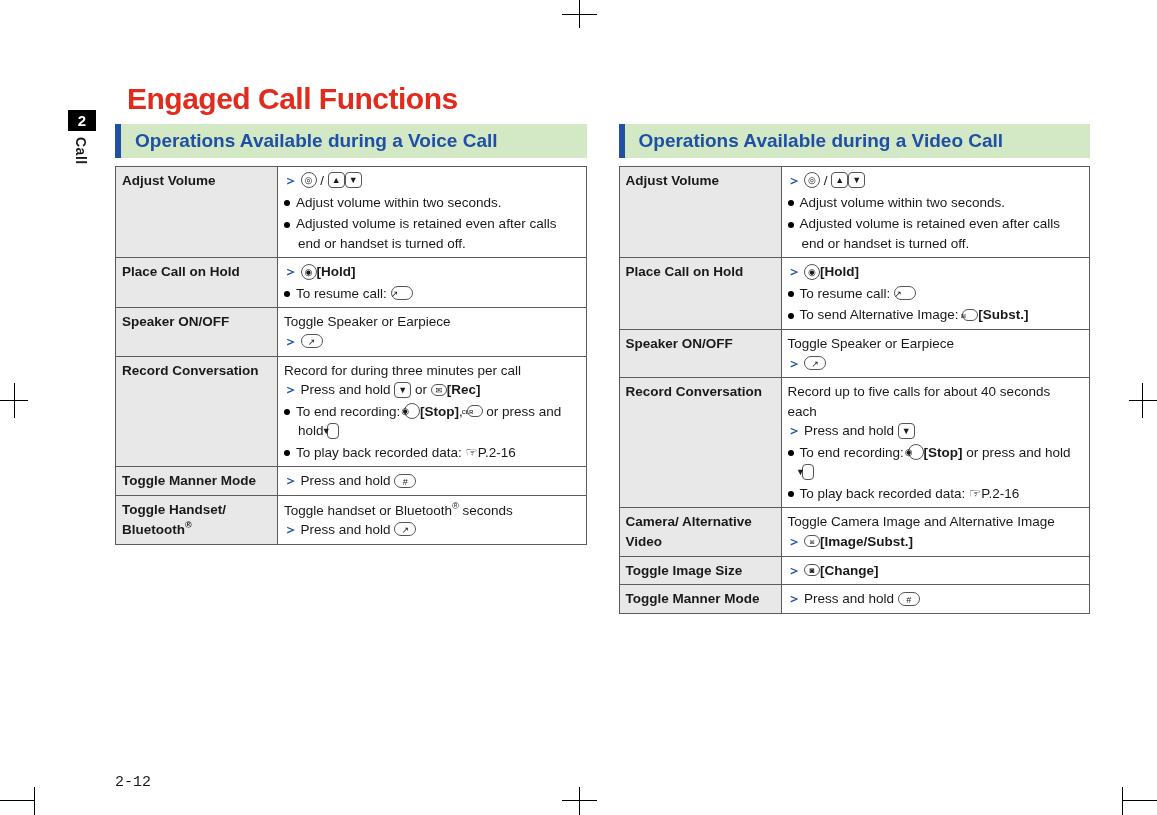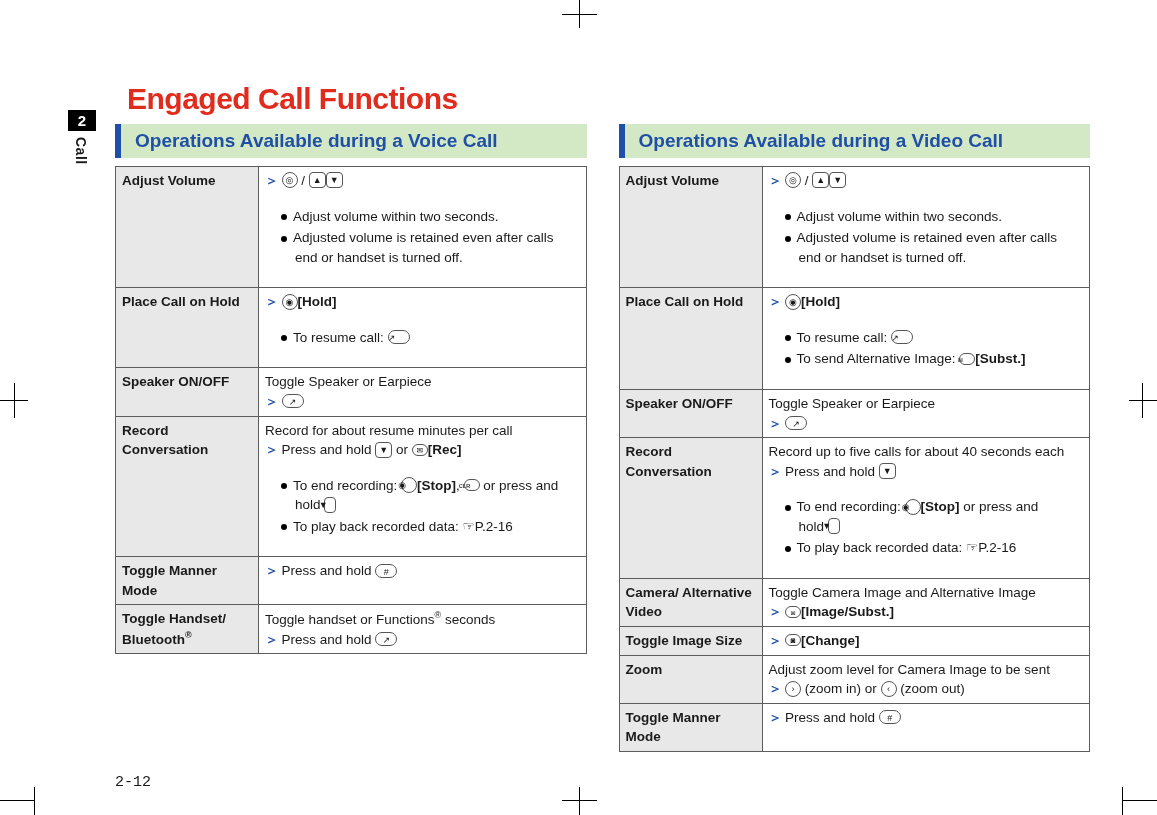--- a/index.html
+++ b/index.html
@@ -93,29 +93,29 @@
   }
   table.feat td{
     border:1px solid var(--border);
     padding:4px 6px;
     vertical-align:top;
     line-height:1.45;
   }
   table.feat td.fn{
     background:var(--grey);
     font-weight:bold;
-    width:143px;
+    width:162px;
   }
 
   .step{color:var(--blue);font-weight:bold;margin-right:3px;}
   .bold{font-weight:bold;}
   .sup{font-size:9px;vertical-align:super;}
 
   
-  ul.b{list-style:none;margin:16px;padding:0;}
+  ul.b{list-style:none;margin:0;padding:0;}
   ul.b>li{
     padding-left:14px;
     text-indent:-14px;
     margin-top:2px;
   }
   ul.b>li::before{
     content:"";
     display:inline-block;
     width:6px;height:6px;border-radius:50%;
     background:#000;
@@ -202,38 +202,38 @@
         <tr>
           <td class="fn">Speaker ON/OFF</td>
           <td>
             <span>Toggle Speaker or Earpiece</span><br>
             <span class="step">＞</span><span class="key">↗</span>
           </td>
         </tr>
         <tr>
           <td class="fn">Record Conversation</td>
           <td>
-            <span>Record for about resume minutes per call</span><br>
+            <span>Record for during three minutes per call</span><br>
             <span class="step">＞</span><span>Press and hold </span><span class="key tal">▼</span><span> or </span><span class="key small">✉</span><span class="bold">[Rec]</span>
             <ul class="b">
               <li><span>To end recording: </span><span class="key round">◉</span><span class="bold">[Stop]</span><span>, </span><span class="key small">ᴄʟʀ</span><span> or press and hold </span><span class="key tal">▼</span></li>
               <li><span>To play back recorded data: </span><span>☞</span><span>P.2-16</span></li>
             </ul>
           </td>
         </tr>
         <tr>
           <td class="fn">Toggle Manner Mode</td>
           <td>
             <span class="step">＞</span><span>Press and hold </span><span class="key">#</span>
           </td>
         </tr>
         <tr>
           <td class="fn"><span>Toggle Handset/ Bluetooth</span><span class="sup">®</span></td>
           <td>
-            <span>Toggle handset or Functions</span><span class="sup">®</span><span> seconds</span><br>
+            <span>Toggle handset or Bluetooth</span><span class="sup">®</span><span> seconds</span><br>
             <span class="step">＞</span><span>Press and hold </span><span class="key">↗</span>
           </td>
         </tr>
       </tbody>
         </table>
     </div>
 
     <div class="col">
       <div class="section-head">Operations Available during a Video Call</div>
 
@@ -281,27 +281,20 @@
           <td class="fn">Camera/ Alternative Video</td>
           <td>
             <span>Toggle Camera Image and Alternative Image</span><br>
             <span class="step">＞</span><span class="key small">⧈</span><span class="bold">[Image/Subst.]</span>
           </td>
         </tr>
         <tr>
           <td class="fn">Toggle Image Size</td>
           <td>
             <span class="step">＞</span><span class="key small">◙</span><span class="bold">[Change]</span>
-          </td>
-        </tr>
-        <tr>
-          <td class="fn">Zoom</td>
-          <td>
-            <span>Adjust zoom level for Camera Image to be sent</span><br>
-            <span class="step">＞</span><span class="key round">›</span><span> (zoom in) or </span><span class="key round">‹</span><span> (zoom out)</span>
           </td>
         </tr>
         <tr>
           <td class="fn">Toggle Manner Mode</td>
           <td>
             <span class="step">＞</span><span>Press and hold </span><span class="key">#</span>
           </td>
         </tr>
       </tbody>
         </table>

